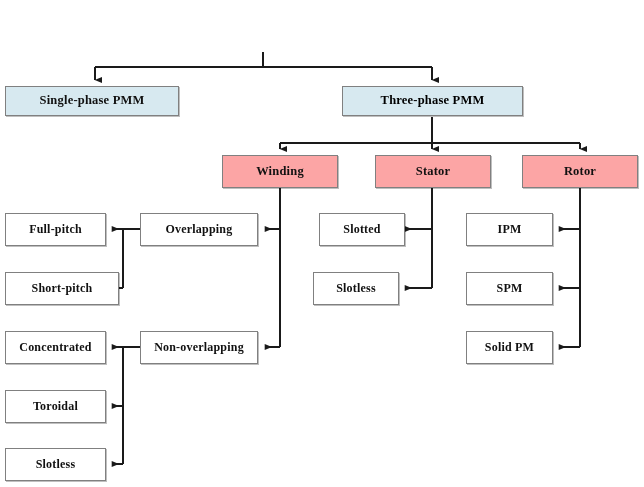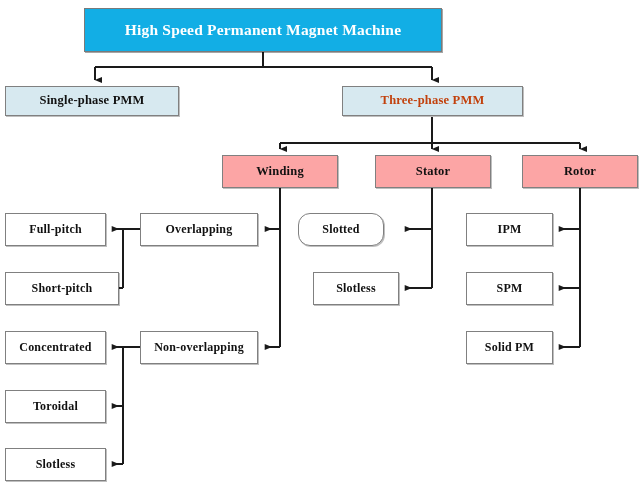--- a/index.html
+++ b/index.html
@@ -28,21 +28,21 @@
     font-size:15.5px;
     box-shadow:1px 1px 0 rgba(0,0,0,.35);
   }
   
   .n-blue{
     background:#d7e9f0;
     border:1px solid #808080;
     font-size:12.5px;
     box-shadow:1px 1px 0 rgba(0,0,0,.25);
   }
-  .n-blue.red-text{color:#c2410c;}
+  .n-blue.red-text{color:#000000;}
   
   .n-peach{
     background:#fca5a5;
     border:1px solid #808080;
     font-size:12.5px;
     box-shadow:1px 1px 0 rgba(0,0,0,.25);
   }
   
   .n-white{
     background:#ffffff;
@@ -97,23 +97,20 @@
       <path d="M432,229 L405,229" marker-end="url(#ar-left)"></path>
       <path d="M432,288 L405,288" marker-end="url(#ar-left)"></path>
 
       <path d="M580,188 L580,347"></path>
       <path d="M580,229 L559,229" marker-end="url(#ar-left)"></path>
       <path d="M580,288 L559,288" marker-end="url(#ar-left)"></path>
       <path d="M580,347 L559,347" marker-end="url(#ar-left)"></path>
     </g>
   </svg>
 
-  <div class="node n-root" style="left:84px;top:8px;width:358px;height:44px;">
-    <span>High Speed Permanent Magnet Machine</span>
-  </div>
 
   <div class="node n-blue" style="left:5px;top:86px;width:174px;height:30px;">
     <span>Single-phase PMM</span>
   </div>
 
   <div class="node n-blue red-text" style="left:342px;top:86px;width:181px;height:30px;">
     <span>Three-phase PMM</span>
   </div>
 
   <div class="node n-peach" style="left:222px;top:155px;width:116px;height:33px;">
@@ -149,21 +146,21 @@
   </div>
 
   <div class="node n-white" style="left:5px;top:331px;width:101px;height:33px;">
     <span>Concentrated</span>
   </div>
 
   <div class="node n-white" style="left:5px;top:448px;width:101px;height:33px;">
     <span>Slotless</span>
   </div>
 
-  <div class="node n-white" style="left:298px;top:213px;width:86px;height:33px;border-radius:12px;">
+  <div class="node n-white" style="left:319px;top:213px;width:86px;height:33px;">
     <span>Slotted</span>
   </div>
 
   <div class="node n-white" style="left:313px;top:272px;width:86px;height:33px;">
     <span>Slotless</span>
   </div>
 
   <div class="node n-white" style="left:466px;top:213px;width:87px;height:33px;">
     <span>IPM</span>
   </div>

